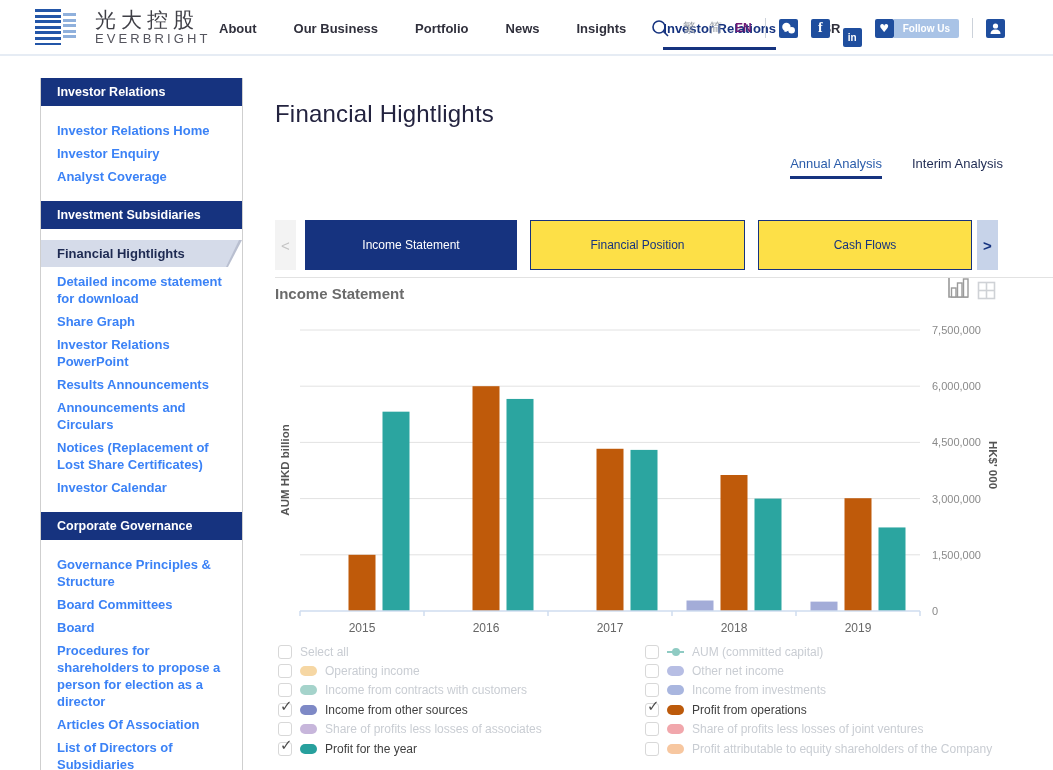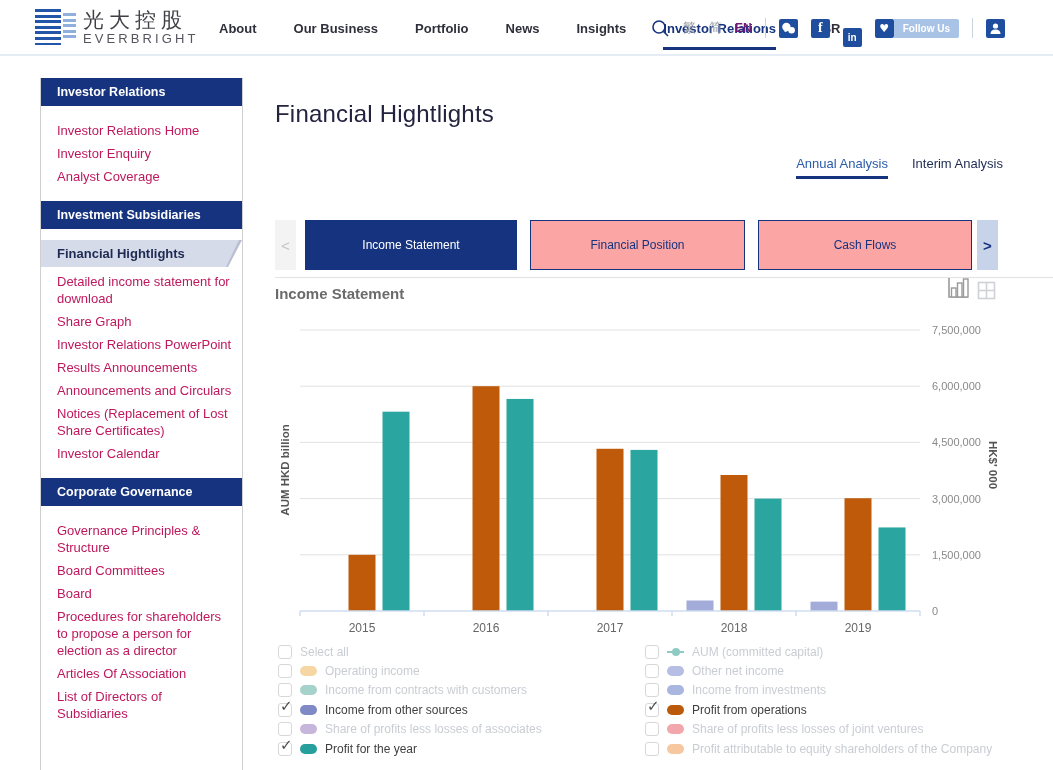--- a/index.html
+++ b/index.html
@@ -1,20 +1,20 @@
 <!DOCTYPE html>
 <html><head>
 <meta charset="utf-8">
 <style>
   * { margin:0; padding:0; box-sizing:border-box; }
   html,body { width:1053px; height:770px; background:#fff; font-family:"Liberation Sans", sans-serif; overflow:hidden; }
 
   
   #topnav { position:absolute; left:0; top:0; width:1053px; height:56px; background:#fff; border-bottom:2px solid #e6ecf4; z-index:5; }
-  #logo { position:absolute; left:35px; top:7px; display:flex; align-items:center; gap:6px; cursor:pointer; }
+  #logo { position:absolute; left:35px; top:7px; display:flex; align-items:center; gap:18px; cursor:pointer; }
   #logo-mark { position:relative; width:42px; height:40px; }
   #logo-mark .blk1 { position:absolute; left:0; top:2px; width:26px; height:36px;
      background:repeating-linear-gradient(to bottom,#2356a8 0 3px,rgba(0,0,0,0) 3px 5.6px); }
   #logo-mark .blk2 { position:absolute; left:28px; top:6px; width:13px; height:26px;
      background:repeating-linear-gradient(to bottom,#8fb0dc 0 3px,rgba(0,0,0,0) 3px 5.6px); }
   #logo-text .cn { font-size:21px; color:#3f3f46; letter-spacing:5px; font-weight:500; line-height:24px; }
   #logo-text .en { font-size:13px; color:#55555e; letter-spacing:3.1px; line-height:14px; }
   #navlinks { position:absolute; left:205px; top:0; height:56px; display:flex; align-items:center; gap:23px; }
   .nav-link { position:relative; font-size:13px; font-weight:600; color:#30303c; height:68px; display:flex; align-items:center; cursor:pointer; white-space:nowrap;margin-left:14px; }
   .nav-link.active { color:#16337f; }
@@ -27,39 +27,39 @@
   .soc.fb { font-family:"Liberation Serif", serif; font-weight:700; font-size:14px; }
   .soc.li { font-size:10px; font-weight:700; letter-spacing:0;margin-top:18px; }
   #follow-us { display:flex; align-items:center; cursor:pointer; }
   #follow-us .heart { width:19px; height:19px; background:#1f4e9e; border-radius:2px; color:#fff; font-size:11px; display:flex; align-items:center; justify-content:center; font-family:"DejaVu Sans", sans-serif; }
   #follow-us .fu-label { height:19px; background:#a9c3e6; color:#fff; font-size:10px; font-weight:700; display:flex; align-items:center; padding:0 9px; border-radius:0 2px 2px 0; }
 
   
   #sidebar { position:absolute; left:40px; top:78px; width:203px; height:692px; background:#fff; border-left:1px solid #cfcfcf; border-right:1px solid #cfcfcf; }
   .sb-header { background:#16337f; color:#fff; font-size:12.5px; font-weight:700; padding:7px 8px 7px 16px; margin-bottom:16px; cursor:pointer; }
   .sb-header + .sb-header, .sb-item + .sb-header, .sb-sel-wrap + .sb-header { margin-top:16px; }
-  .sb-item { font-size:13px; font-weight:400; color:#be185d; line-height:17px; padding:0 10px 0 16px; margin-bottom:6px; cursor:pointer; }
+  .sb-item { font-size:13px; font-weight:700; color:#3b82f6; line-height:17px; padding:0 10px 0 16px; margin-bottom:6px; cursor:pointer; }
   .sb-sel-wrap { position:relative; margin:-5px 0 6px 0; }
   .sb-sel-wrap .sel-shadow { position:absolute; inset:0; background:#b9bfd0; clip-path:polygon(0 0,100% 0,calc(100% - 14px) 100%,0 100%); }
   .sb-sel-wrap .sel-front { position:relative; background:#d5dbe9; clip-path:polygon(0 0,calc(100% - 3px) 0,calc(100% - 16px) 100%,0 100%); font-size:13px; font-weight:700; color:#1e2a52; line-height:17px; padding:5px 10px 5px 16px; cursor:pointer; }
 
   
   #main { position:absolute; left:275px; top:78px; width:778px; height:692px; }
   #page-title { position:absolute; left:0; top:22px; font-size:24px; font-weight:500; color:#23233f; letter-spacing:0.2px; }
-  #tabs { position:absolute; right:50px; top:78px; display:flex; gap:24px; }
+  #tabs { position:absolute; right:50px; top:78px; display:flex; gap:30px; }
   .tab { position:relative; font-size:13px; color:#1e2a52; padding-bottom:8px; cursor:pointer; }
   .tab.active { color:#2a5caa; }
   .tab.active .tab-underline { position:absolute; left:0; right:0; bottom:0; height:3px; background:#16337f; }
   #carousel { position:absolute; left:0; top:142px; height:50px; display:flex; }
   .car-arrow { width:21px; height:50px; display:flex; align-items:center; justify-content:center; font-size:15px; cursor:pointer; flex:none; }
   .car-arrow.prev { background:#f3f3f3; color:#c3c3c3; }
   .car-arrow.next { background:#c7d3e9; color:#16337f; font-weight:700; }
   .car-btn { height:50px; display:flex; align-items:center; justify-content:center; font-size:12px; cursor:pointer; flex:none; }
   .car-btn.active { background:#16337f; color:#fff; }
-  .car-btn.inactive { background:#fca5a5; border:1px solid #16337f; color:#16337f; }
+  .car-btn.inactive { background:#fde047; border:1px solid #16337f; color:#16337f; }
   #content-divider { position:absolute; left:0; top:199px; width:778px; height:1px; background:#e2e2e2; }
   #section-title { position:absolute; left:0; top:207px; font-size:15px; font-weight:700; color:#6b6b6b; }
   #view-icons { position:absolute; right:57px; top:198px; display:flex; gap:7px; align-items:flex-end; }
   #view-icons svg { cursor:pointer; }
 
   
   #chart-svg { position:absolute; left:0; top:237px; }
 
   
   .legend-col { position:absolute; top:564px; display:flex; flex-direction:column; }

